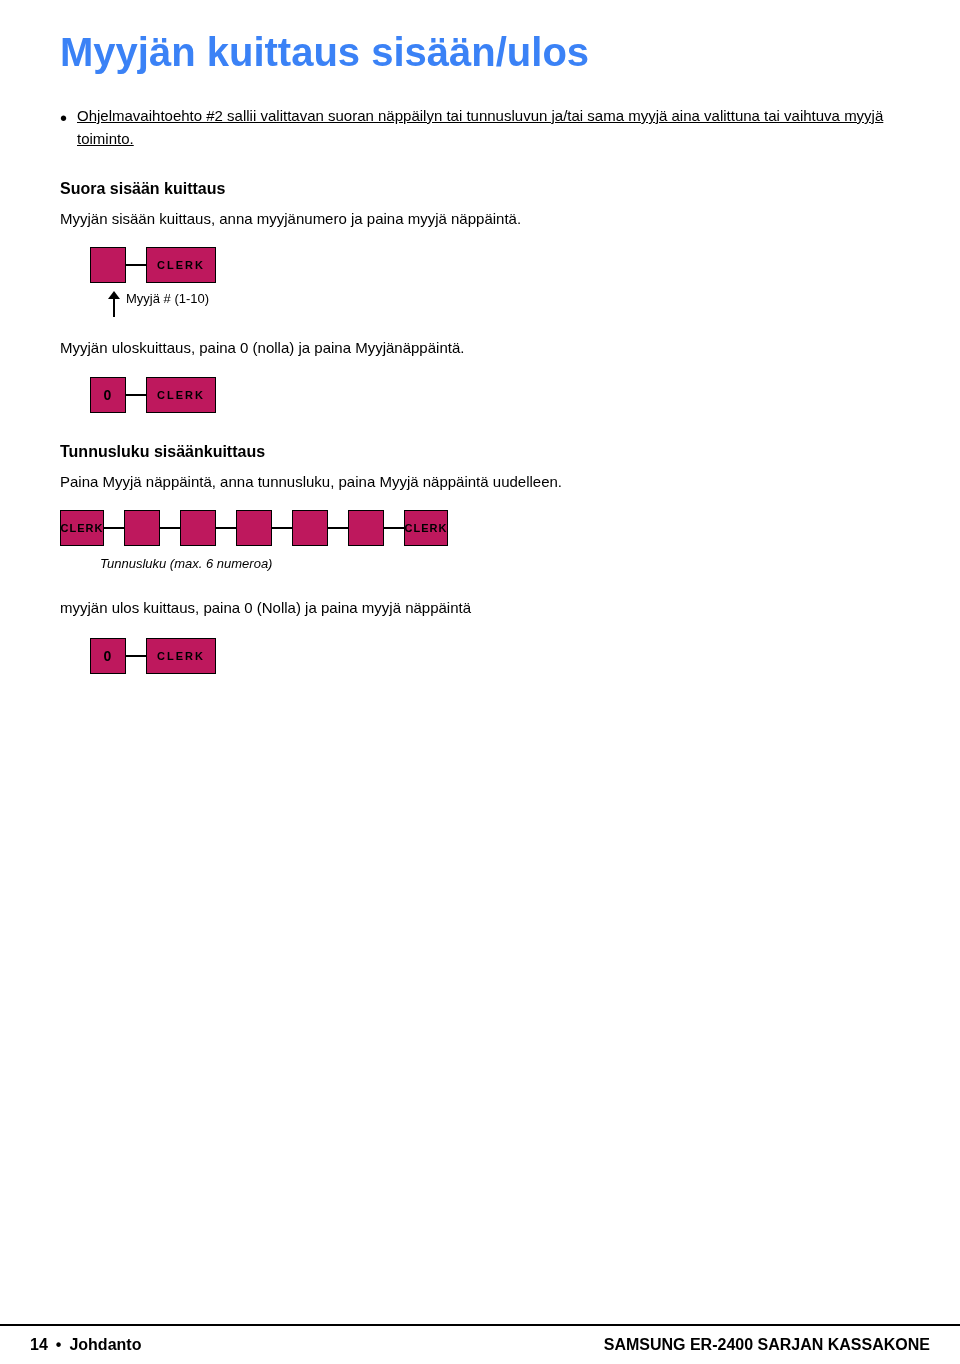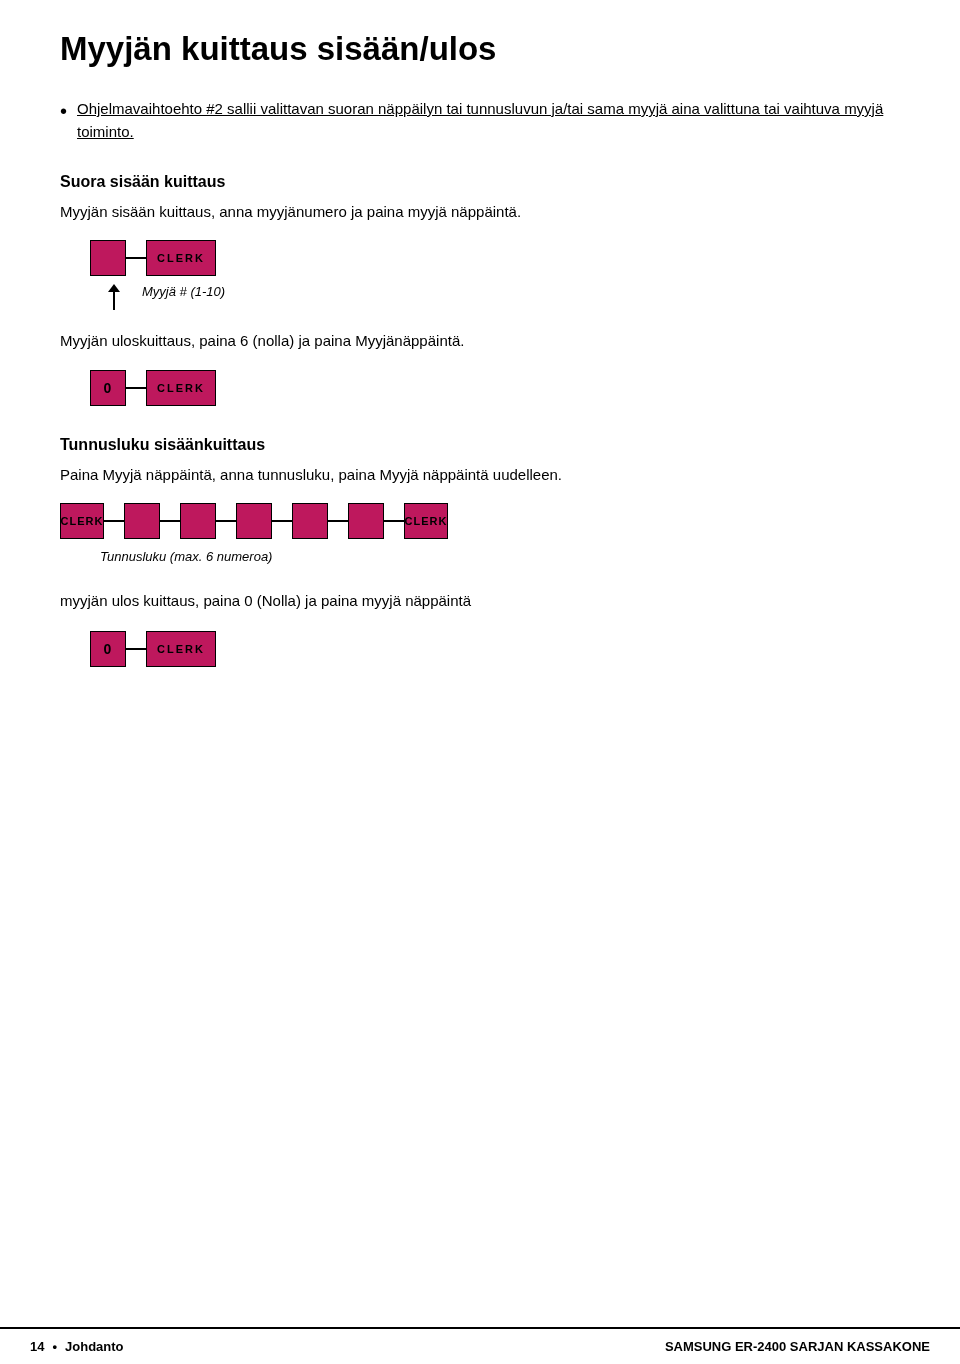--- a/index.html
+++ b/index.html
@@ -9,24 +9,24 @@
       background: #ffffff;
       color: #000000;
       font-size: 15px;
       min-height: 1364px;
       width: 960px;
       position: relative;
       padding: 30px 60px 80px 60px;
     }
 
     h1 {
-      font-size: 33px;
+      font-size: 40px;
       font-weight: bold;
       margin-bottom: 30px;
-      color: #000000;
+      color: #3b82f6;
     }
 
     h2 {
       font-size: 16px;
       font-weight: bold;
       margin-top: 30px;
       margin-bottom: 10px;
       color: #000;
     }
 
@@ -119,22 +119,21 @@
     }
 
     .diagram-row {
       display: flex;
       align-items: center;
     }
 
     .arrow-label {
       font-size: 13px;
       margin-top: 4px;
-      margin-left: 22px;
-      font-style: italic;
+      margin-left: 6px;
     }
 
     
     .tunnusluku-row {
       display: flex;
       align-items: center;
       margin: 16px 0 6px 0;
     }
 
     .key-medium {
@@ -161,21 +160,21 @@
     .page-footer {
       position: absolute;
       bottom: 0;
       left: 0;
       right: 0;
       border-top: 2px solid #000;
       display: flex;
       justify-content: space-between;
       align-items: center;
       padding: 10px 30px;
-      font-size: 13px;
+      font-size: 16px;
       font-weight: bold;
     }
 
     .footer-left {
       display: flex;
       align-items: center;
       gap: 8px;
     }
   </style>
 </head>
@@ -199,21 +198,21 @@
 
   <div style="display:flex; align-items:flex-start; margin-top:4px;">
     <div class="arrow-up-container">
       <div class="arrow-head"></div>
       <div class="arrow-up-line"></div>
     </div>
     <span class="arrow-label">Myyjä # (1-10)</span>
   </div>
 </div>
 
-<p>Myyjän uloskuittaus, paina 6 (nolla) ja paina Myyjänäppäintä.</p>
+<p>Myyjän uloskuittaus, paina 0 (nolla) ja paina Myyjänäppäintä.</p>
 
 <div class="key-diagram">
   <div class="key-box key-small">0</div>
   <div class="key-connector"></div>
   <div class="key-box key-clerk">CLERK</div>
 </div>
 
 <h2>Tunnusluku sisäänkuittaus</h2>
 <p>Paina Myyjä  näppäintä, anna tunnusluku, paina Myyjä näppäintä uudelleen.</p>
 

